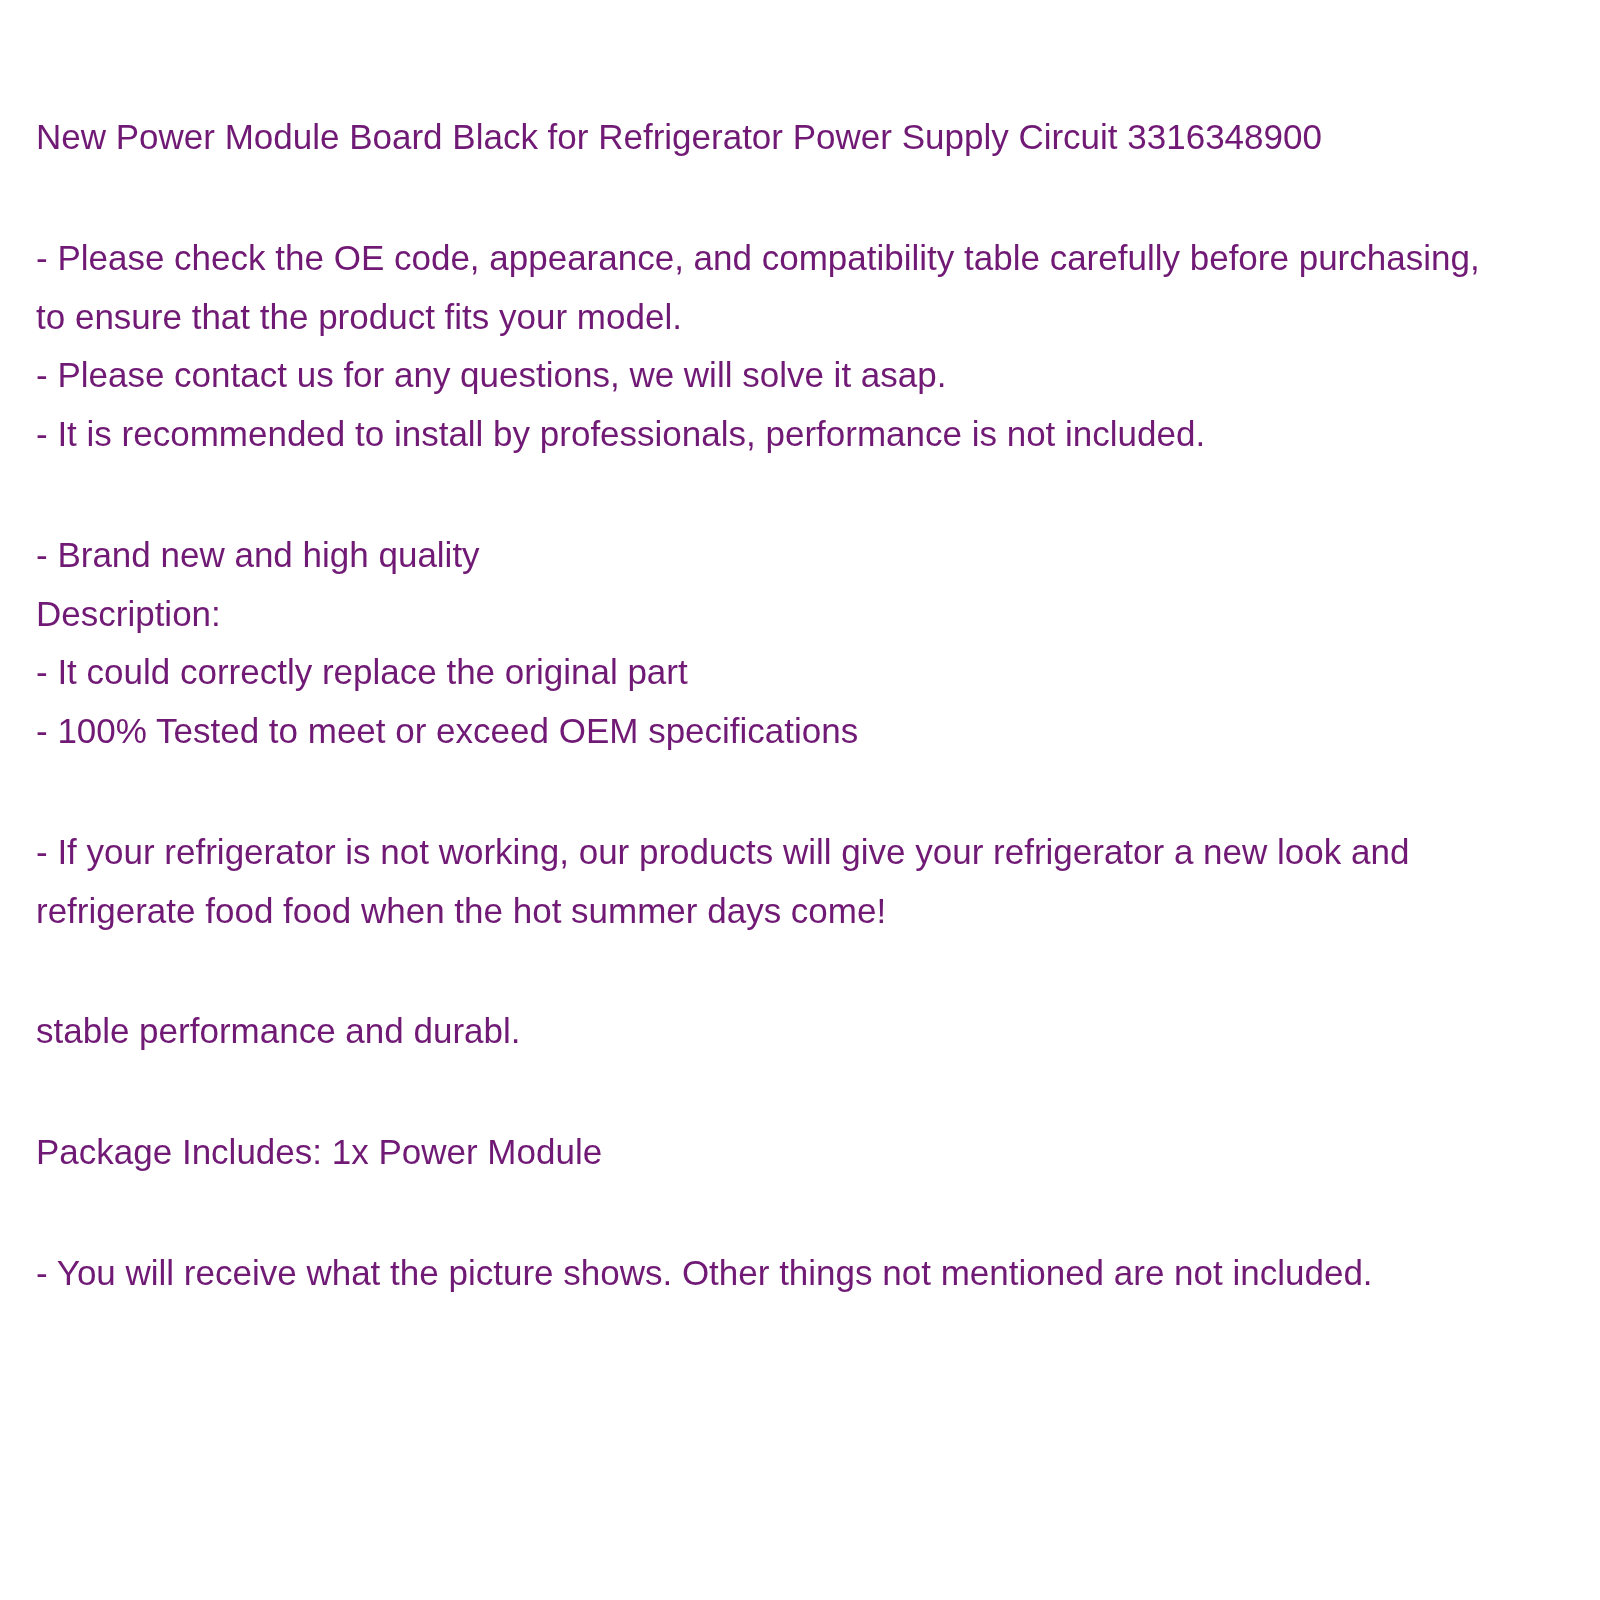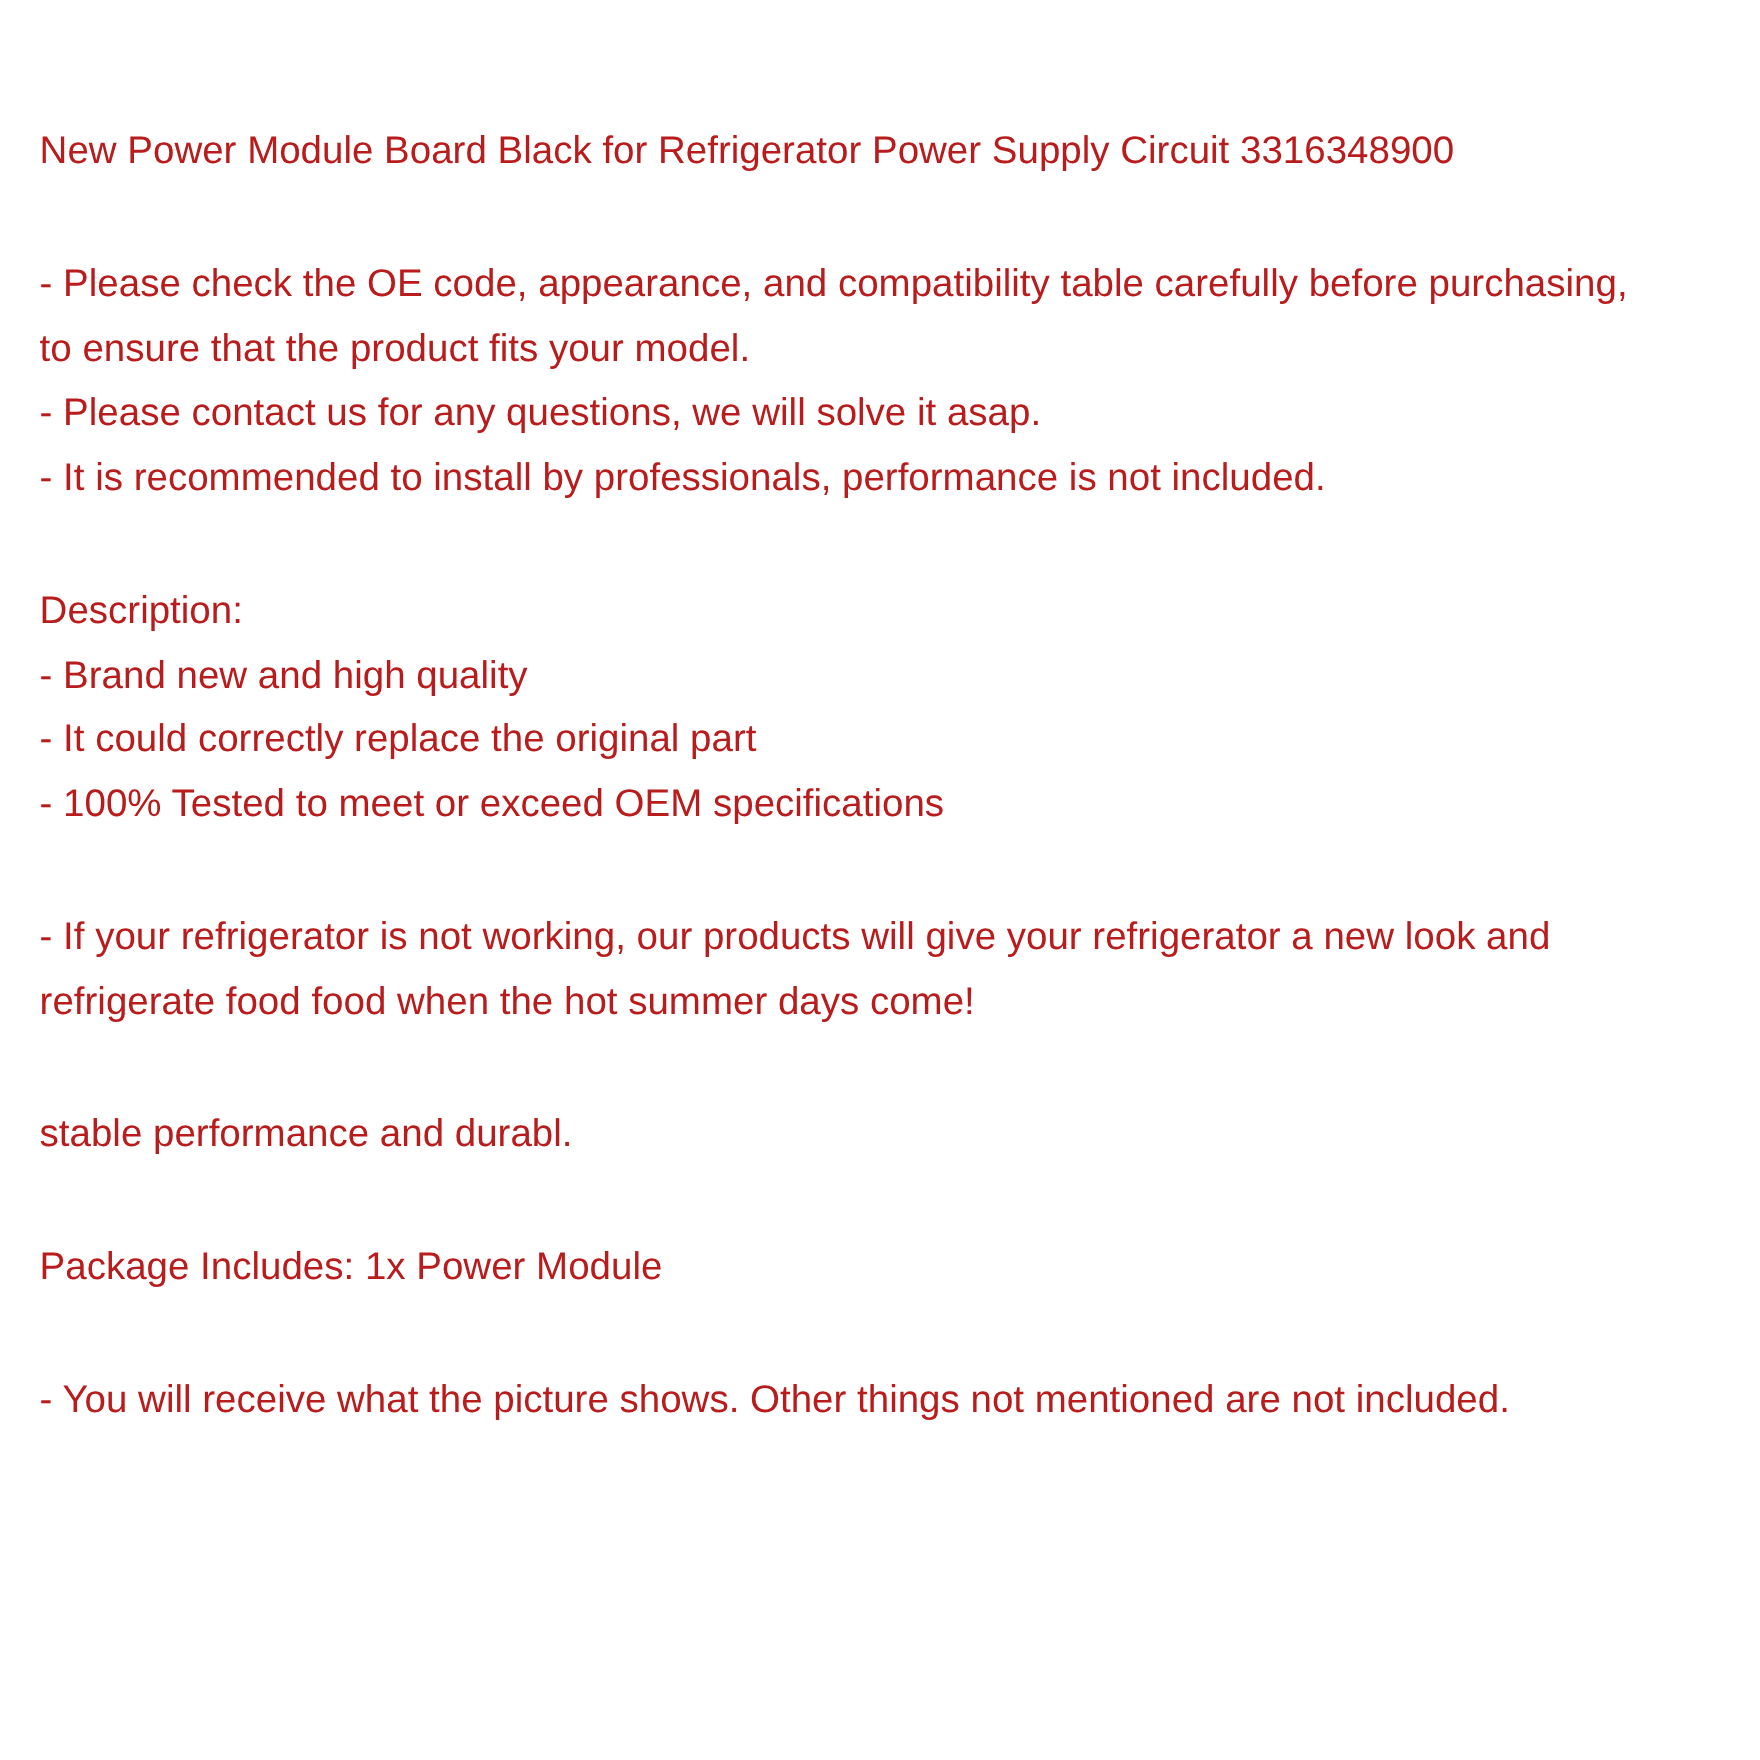--- a/index.html
+++ b/index.html
@@ -10,21 +10,21 @@
     width: 1600px;
     height: 1600px;
     background: #ffffff;
     overflow: hidden;
     font-family: "Liberation Sans", sans-serif;
   }
   .doc {
     padding: 108px 0 0 36px;
     font-size: 35px;
     line-height: 58.75px;
-    color: #b91c1c;
+    color: #701a75;
     -webkit-font-smoothing: antialiased;
   }
   .block {
     margin: 0;
   }
   .block + .block {
     margin-top: 62px; 
   }
   .line {
     white-space: nowrap;
@@ -40,22 +40,22 @@
   </div>
 
   <div class="block">
     <div class="line">- Please check the OE code, appearance, and compatibility table carefully before purchasing,</div>
     <div class="line">to ensure that the product fits your model.</div>
     <div class="line">- Please contact us for any questions, we will solve it asap.</div>
     <div class="line">- It is recommended to install by professionals, performance is not included.</div>
   </div>
 
   <div class="block">
+    <div class="line">- Brand new and high quality</div>
     <div class="line">Description:</div>
-    <div class="line">- Brand new and high quality</div>
     <div class="line">- It could correctly replace the original part</div>
     <div class="line">- 100% Tested to meet or exceed OEM specifications</div>
   </div>
 
   <div class="block">
     <div class="line">- If your refrigerator is not working, our products will give your refrigerator a new look and</div>
     <div class="line">refrigerate food food when the hot summer days come!</div>
   </div>
 
   <div class="block">

